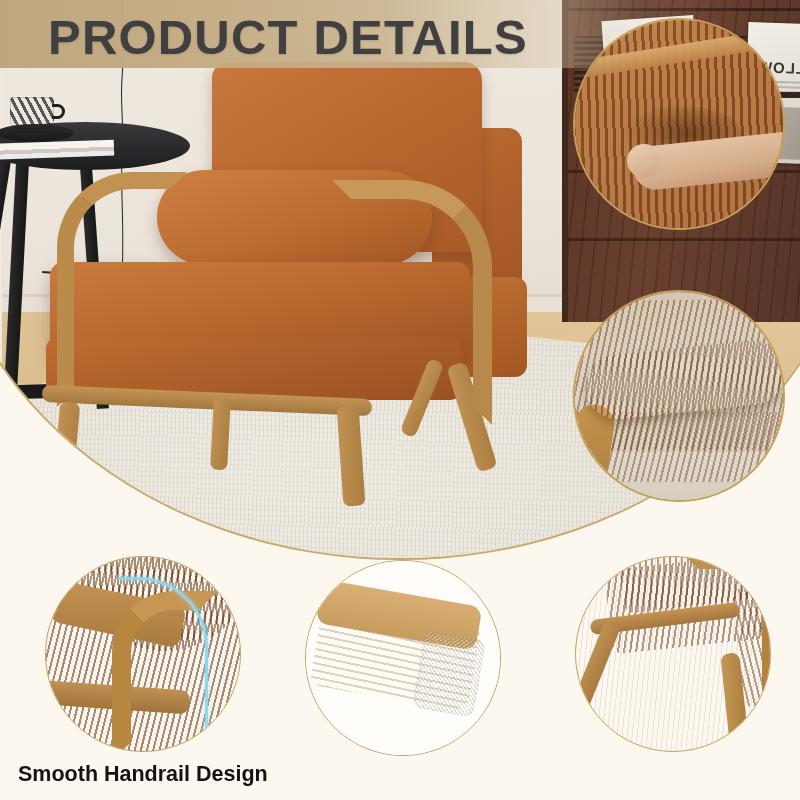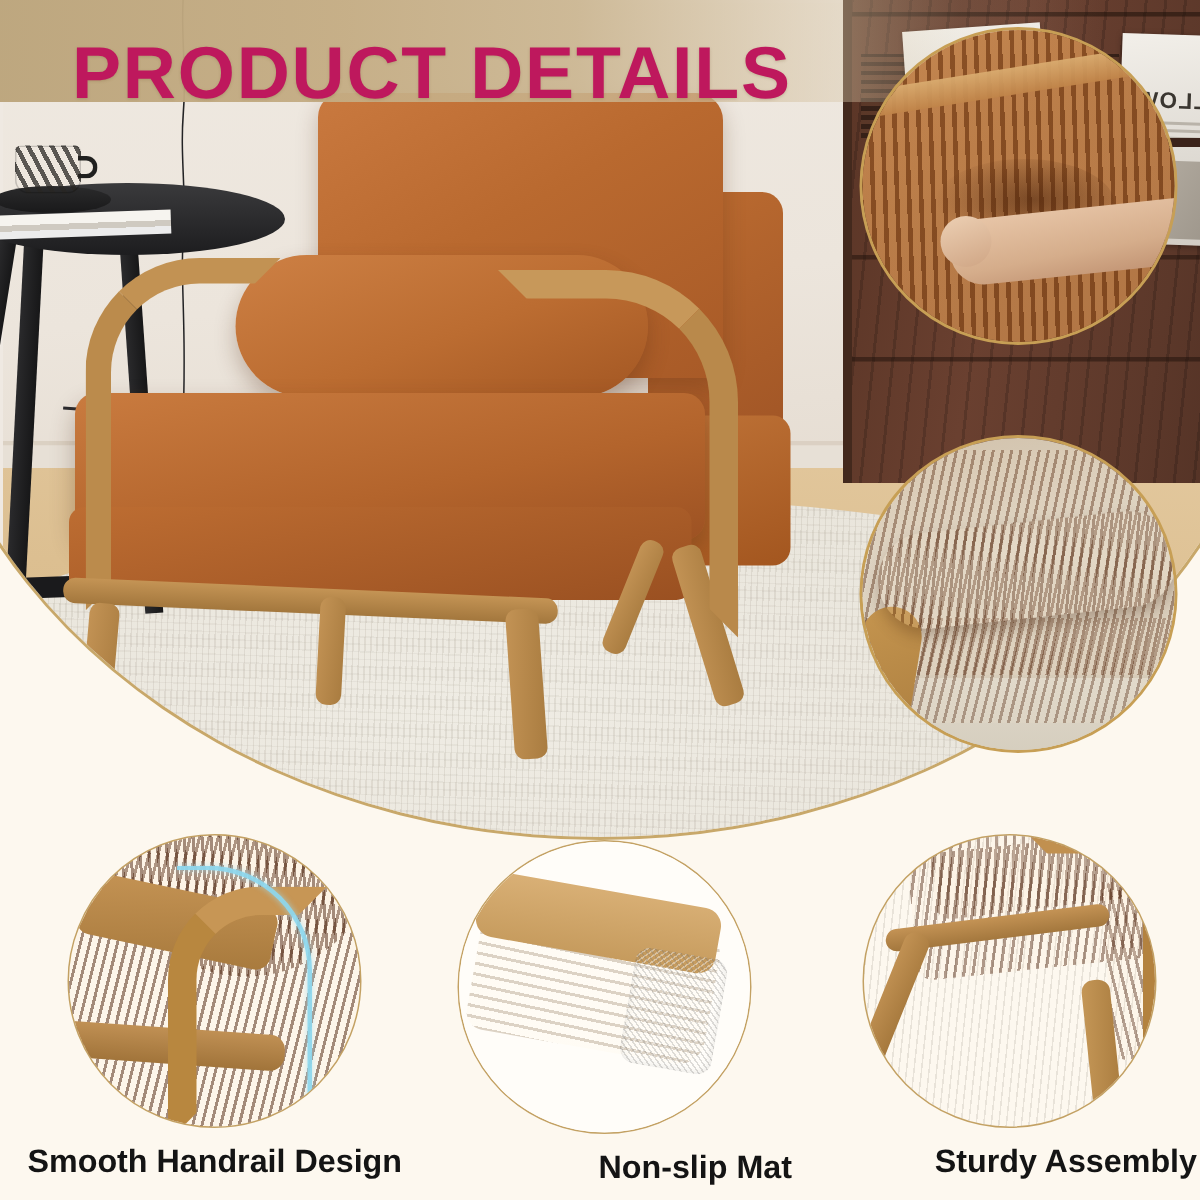--- a/index.html
+++ b/index.html
@@ -170,22 +170,22 @@
     position:absolute; left:0; top:0; width:800px; height:68px;
     background:linear-gradient(90deg,
       rgba(188,165,124,.97) 0%,
       rgba(196,172,131,.95) 28%,
       rgba(201,179,141,.88) 48%,
       rgba(214,196,165,.55) 66%,
       rgba(226,212,188,.12) 80%,
       rgba(235,225,206,0) 92%);
   }
   .banner-title {
-    position:absolute; left:48px; top:18px;
-    font-size:49px; font-weight:700; color:#be185d;
+    position:absolute; left:48px; top:6px;
+    font-size:49px; font-weight:700; color:#404040;
     letter-spacing:1.2px; line-height:62px;
     text-shadow:0 1px 2px rgba(120,95,55,.28);
     white-space:nowrap;
   }
 
   
   .callout { position:absolute; border-radius:50%; overflow:hidden; border:2px solid #c79f55; }
 
   .co-backrest { left:573px; top:18px; width:212px; height:212px; }
   .co-backrest .bg {
@@ -255,21 +255,21 @@
   
   .feature { position:absolute; width:250px; }
   .f1 { left:18px; top:556px; }
   .f2 { left:278px; top:560px; }
   .f3 { left:548px; top:556px; }
   .f-circle {
     position:relative; width:196px; height:196px; margin:0 auto;
     border-radius:50%; overflow:hidden; border:1.5px solid #c3a163;
   }
   .f-label {
-    text-align:right; font-size:21.5px; font-weight:700; color:#141414;
+    text-align:left; font-size:21.5px; font-weight:700; color:#141414;
     margin-top:10px; white-space:nowrap;
   }
 
   
   .f1 .fbg { position:absolute; inset:-20px;
     background:linear-gradient(150deg,#b06c33 0%,#9d5a28 48%,#8d4f22 100%);
     background-image:repeating-linear-gradient(104deg, rgba(80,36,12,.52) 0 2px, rgba(255,225,195,.11) 2px 6px); }
   .f1 .ffan { position:absolute; left:28px; top:-26px; width:180px; height:120px;
     border-radius:0 0 90px 90px;
     background:linear-gradient(180deg,#c07a3d,#a8602a);
@@ -461,30 +461,28 @@
     <div class="f-label">Smooth Handrail Design</div>
   </div>
 
   <div class="feature f2">
     <div class="f-circle">
       <div class="fbg"></div>
       <div class="fleg"></div>
       <div class="flegtop"></div>
       <div class="fpad"></div>
     </div>
-    <div class="f-label">Non-slip Mat</div>
   </div>
 
   <div class="feature f3">
     <div class="f-circle">
       <div class="fbg"></div>
       <div class="fback"></div>
       <div class="fsiderib"></div>
       <div class="fseat"></div>
       <div class="frail"></div>
       <div class="farmwood"></div>
       <div class="flegb"></div>
       <div class="flegf"></div>
     </div>
-    <div class="f-label">Sturdy Assembly</div>
   </div>
 
 </div>
 
 </body></html>

